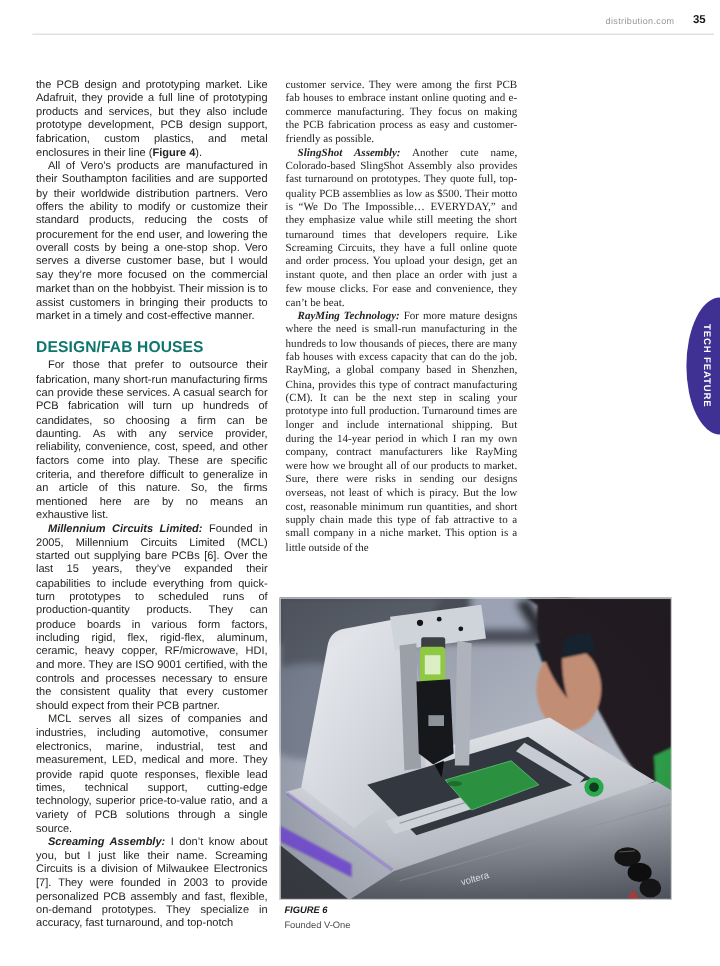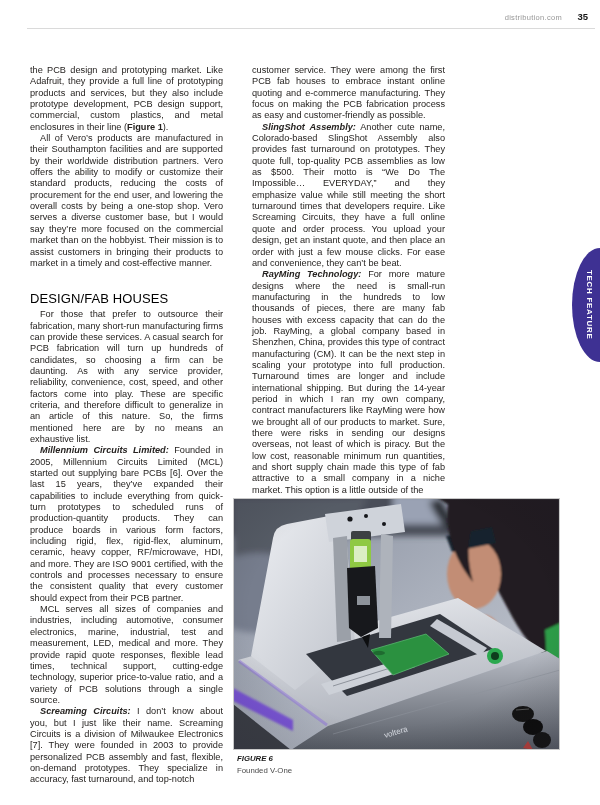--- a/index.html
+++ b/index.html
@@ -25,27 +25,27 @@
   }
   .tab span{
     writing-mode:vertical-rl;color:#ffffff;font-size:8px;font-weight:bold;
     letter-spacing:.7px;white-space:nowrap;padding-left:6px;
   }
   .col{
     position:absolute;top:65px;width:193px;font-size:9.2px;line-height:11.35px;
     color:#262321;text-align:justify;
   }
   .col1{left:30px;}
-  .col2{left:252px;}
+  .col2{left:238px;font-family:Liberation Serif, serif;}
   .col p{margin:0;text-indent:10px;}
   .col p.noindent{text-indent:0;}
   .lead{font-weight:bold;font-style:italic;}
   .col h2{
-    margin:23px 0 3px 0;font-size:13px;line-height:14px;font-weight:normal;
-    color:#000000;letter-spacing:.1px;text-align:left;
+    margin:13px 0 3px 0;font-size:13px;line-height:14px;font-weight:bold;
+    color:#0f766e;letter-spacing:.1px;text-align:left;
   }
   .figure{
     position:absolute;left:233px;top:498px;width:327px;height:252px;
   }
   .figure svg{display:block;}
   .fig-label{
     position:absolute;left:237px;top:754px;font-size:7.8px;font-weight:bold;color:#181818;font-style:italic;
   }
   .fig-caption{
     position:absolute;left:237px;top:766px;font-size:7.8px;color:#4a4a4a;
@@ -56,27 +56,27 @@
 
 <div class="header-site">distribution.com</div>
 <div class="header-page">35</div>
 <div class="header-rule"></div>
 
 <div class="tab">
   <span>TECH FEATURE</span>
 </div>
 
 <div class="col col1">
-  <p class="noindent"><span>the PCB design and prototyping market. Like Adafruit, they provide a full line of prototyping products and services, but they also include prototype development, PCB design support, commercial, custom plastics, and metal enclosures in their line (</span><strong>Figure 1</strong><span>).</span></p>
+  <p class="noindent"><span>the PCB design and prototyping market. Like Adafruit, they provide a full line of prototyping products and services, but they also include prototype development, PCB design support, fabrication, custom plastics, and metal enclosures in their line (</span><strong>Figure 4</strong><span>).</span></p>
   <p>All of Vero’s products are manufactured in their Southampton facilities and are supported by their worldwide distribution partners. Vero offers the ability to modify or customize their standard products, reducing the costs of procurement for the end user, and lowering the overall costs by being a one-stop shop. Vero serves a diverse customer base, but I would say they’re more focused on the commercial market than on the hobbyist. Their mission is to assist customers in bringing their products to market in a timely and cost-effective manner.</p>
   <h2>DESIGN/FAB HOUSES</h2>
   <p>For those that prefer to outsource their fabrication, many short-run manufacturing firms can provide these services. A casual search for PCB fabrication will turn up hundreds of candidates, so choosing a firm can be daunting. As with any service provider, reliability, convenience, cost, speed, and other factors come into play. These are specific criteria, and therefore difficult to generalize in an article of this nature. So, the firms mentioned here are by no means an exhaustive list.</p>
   <p><span class="lead">Millennium Circuits Limited:</span><span> Founded in 2005, Millennium Circuits Limited (MCL) started out supplying bare PCBs [6]. Over the last 15 years, they’ve expanded their capabilities to include everything from quick-turn prototypes to scheduled runs of production-quantity products. They can produce boards in various form factors, including rigid, flex, rigid-flex, aluminum, ceramic, heavy copper, RF/microwave, HDI, and more. They are ISO 9001 certified, with the controls and processes necessary to ensure the consistent quality that every customer should expect from their PCB partner.</span></p>
   <p>MCL serves all sizes of companies and industries, including automotive, consumer electronics, marine, industrial, test and measurement, LED, medical and more. They provide rapid quote responses, flexible lead times, technical support, cutting-edge technology, superior price-to-value ratio, and a variety of PCB solutions through a single source.</p>
-  <p><span class="lead">Screaming Circuits:</span><span> I don’t know about you, but I just like their name. Screaming Circuits is a division of Milwaukee Electronics [7]. They were founded in 2003 to provide personalized PCB assembly and fast, flexible, on-demand prototypes. They specialize in accuracy, fast turnaround, and top-notch</span></p>
+  <p><span class="lead">Screaming Assembly:</span><span> I don’t know about you, but I just like their name. Screaming Circuits is a division of Milwaukee Electronics [7]. They were founded in 2003 to provide personalized PCB assembly and fast, flexible, on-demand prototypes. They specialize in accuracy, fast turnaround, and top-notch</span></p>
 </div>
 
 <div class="col col2">
   <p class="noindent">customer service. They were among the first PCB fab houses to embrace instant online quoting and e-commerce manufacturing. They focus on making the PCB fabrication process as easy and customer-friendly as possible.</p>
   <p><span class="lead">SlingShot Assembly:</span><span> Another cute name, Colorado-based SlingShot Assembly also provides fast turnaround on prototypes. They quote full, top-quality PCB assemblies as low as $500. Their motto is “We Do The Impossible… EVERYDAY,” and they emphasize value while still meeting the short turnaround times that developers require. Like Screaming Circuits, they have a full online quote and order process. You upload your design, get an instant quote, and then place an order with just a few mouse clicks. For ease and convenience, they can’t be beat.</span></p>
   <p><span class="lead">RayMing Technology:</span><span> For more mature designs where the need is small-run manufacturing in the hundreds to low thousands of pieces, there are many fab houses with excess capacity that can do the job. RayMing, a global company based in Shenzhen, China, provides this type of contract manufacturing (CM). It can be the next step in scaling your prototype into full production. Turnaround times are longer and include international shipping. But during the 14-year period in which I ran my own company, contract manufacturers like RayMing were how we brought all of our products to market. Sure, there were risks in sending our designs overseas, not least of which is piracy. But the low cost, reasonable minimum run quantities, and short supply chain made this type of fab attractive to a small company in a niche market. This option is a little outside of the</span></p>
 </div>
 
 <div class="figure">
   <svg viewBox="0 0 327 252" width="327" height="252">

